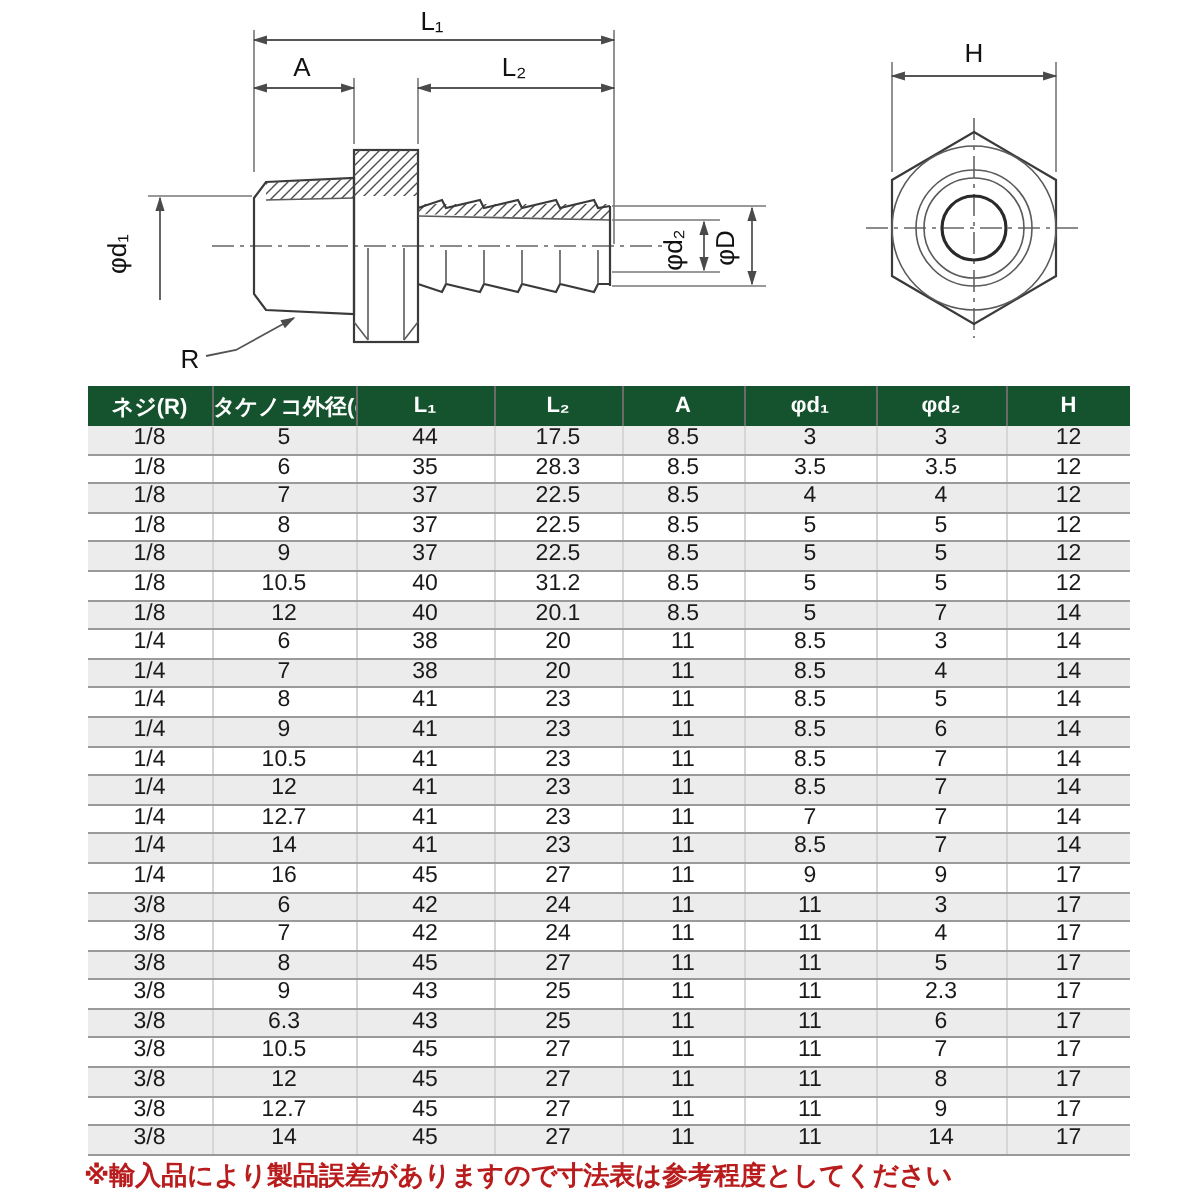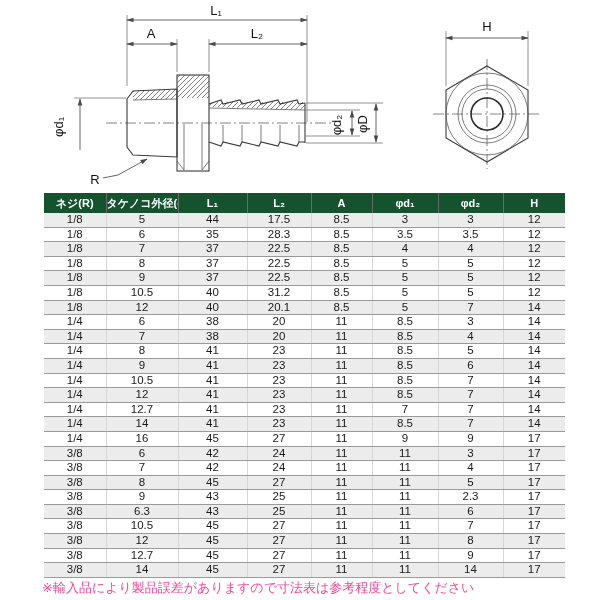--- a/index.html
+++ b/index.html
@@ -29,22 +29,23 @@
   .dim-table td{
     font-size:11.5px;color:#1a1a1a;text-align:center;
     height:13.6px;line-height:13.6px;padding:0;
     border-bottom:1px solid #9a9a9a;border-left:1px solid #d6d6d6;
     white-space:nowrap;overflow:hidden;
   }
   .dim-table td:first-child{border-left:none;margin-left:36px;}
   .dim-table tbody tr:nth-child(odd) td{background:#ececec;}
   .dim-table tbody tr:nth-child(even) td{background:#ffffff;}
   .note{
-    position:absolute;left:42px;top:579px;font-size:13px;color:#ec4899;
+    position:absolute;left:42px;top:579px;font-size:13px;color:#b91c1c;
     white-space:nowrap;
+    font-weight:bold;
   }
 </style>
 </head>
 <body>
 
 <div class="page">
 
   <svg class="drawing" width="600" height="192" viewBox="0 0 600 192">
     <defs>
       <marker id="arr" viewBox="0 0 10 10" refX="9" refY="5" markerWidth="10" markerHeight="8" orient="auto-start-reverse">

